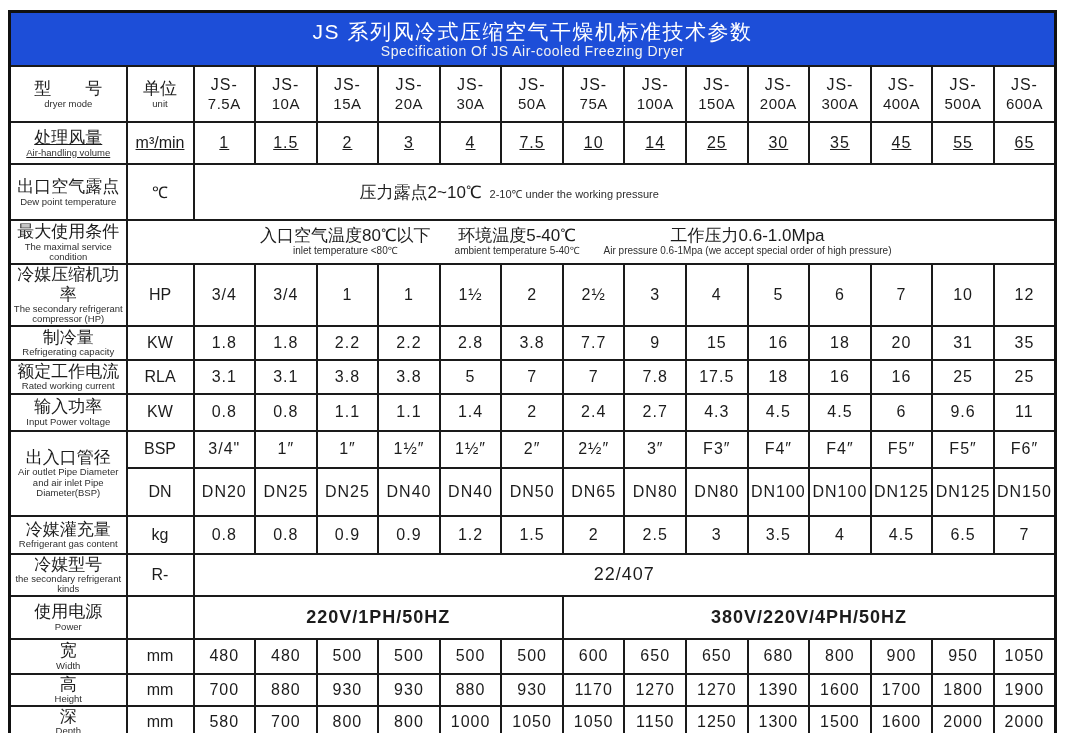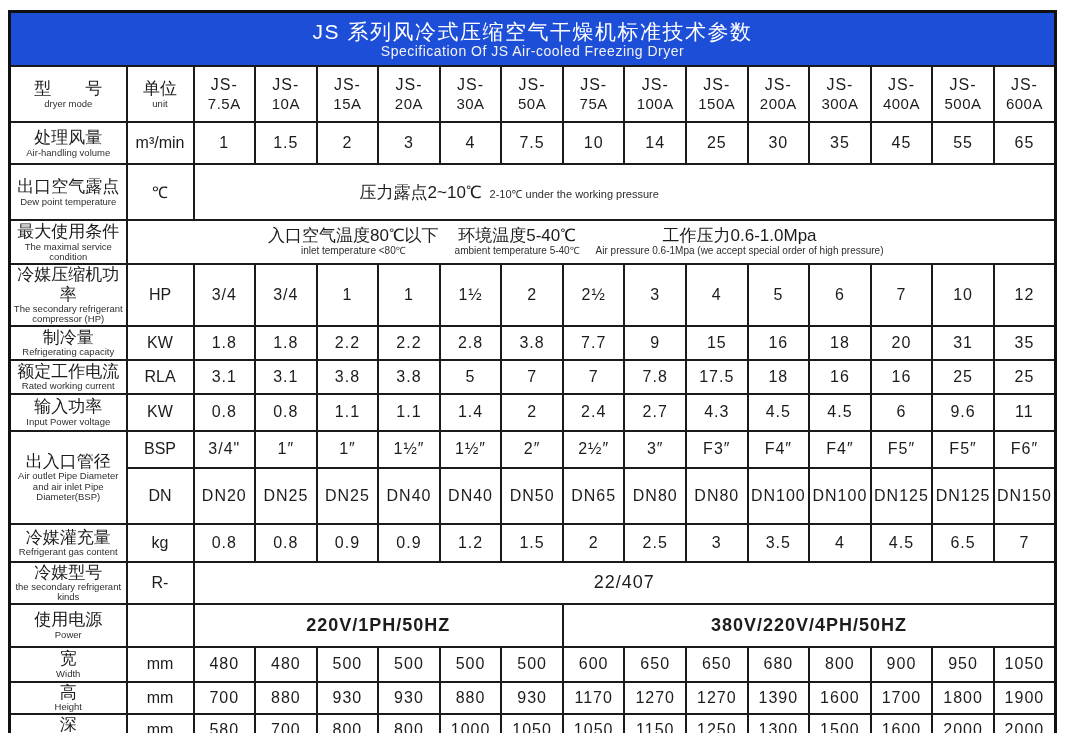--- a/index.html
+++ b/index.html
@@ -38,36 +38,36 @@
   .model-cell .m1 { font-size: 16px; line-height: 1.25; letter-spacing: 1px; }
   .model-cell .m2 { font-size: 15px; line-height: 1.2; letter-spacing: 0.5px; }
   
   .note-cell { padding-right: 230px; }
   .note-zh { font-size: 17px; }
   .note-en { font-size: 11px; color: #2e2e2e; margin-left: 8px; }
   .merged-cell { font-size: 18px; letter-spacing: 1px; }
   .power-cell { font-size: 18px; letter-spacing: 1px; font-weight: bold; }
   .cond-wrap {
     display: flex; justify-content: center; align-items: center;
-    gap: 16px; padding-right: 30px;
+    gap: 24px; padding-right: 30px;
   }
   .seg { text-align: center; }
   .seg-zh { font-size: 17px; line-height: 1.1; }
   .seg-en { font-size: 10px; line-height: 1.05; color: #2e2e2e; }
   
   .row-header     { height: 56px; }
-  .row-airflow    { height: 42px; }
+  .row-airflow    { height: 42px; text-decoration: underline; }
   .row-dewpoint   { height: 56px; }
   .row-maxcond    { height: 44px; }
   .row-compressor { height: 44px; }
   .row-capacity   { height: 34px; }
   .row-current    { height: 34px; }
   .row-inputpower { height: 37px; }
   .row-pipe       { height: 37px; }
-  .row-pipe2      { height: 56px; }
+  .row-pipe2      { height: 48px; }
   .row-gas        { height: 38px; }
   .row-refkind    { height: 31px; }
   .row-power      { height: 43px; margin-top: 44px; }
   .row-width      { height: 35px; }
   .row-height     { height: 32px; }
   .row-depth      { height: 32px; }
   .row-weight     { height: 39px; }
 </style>
 </head>
 <body>

